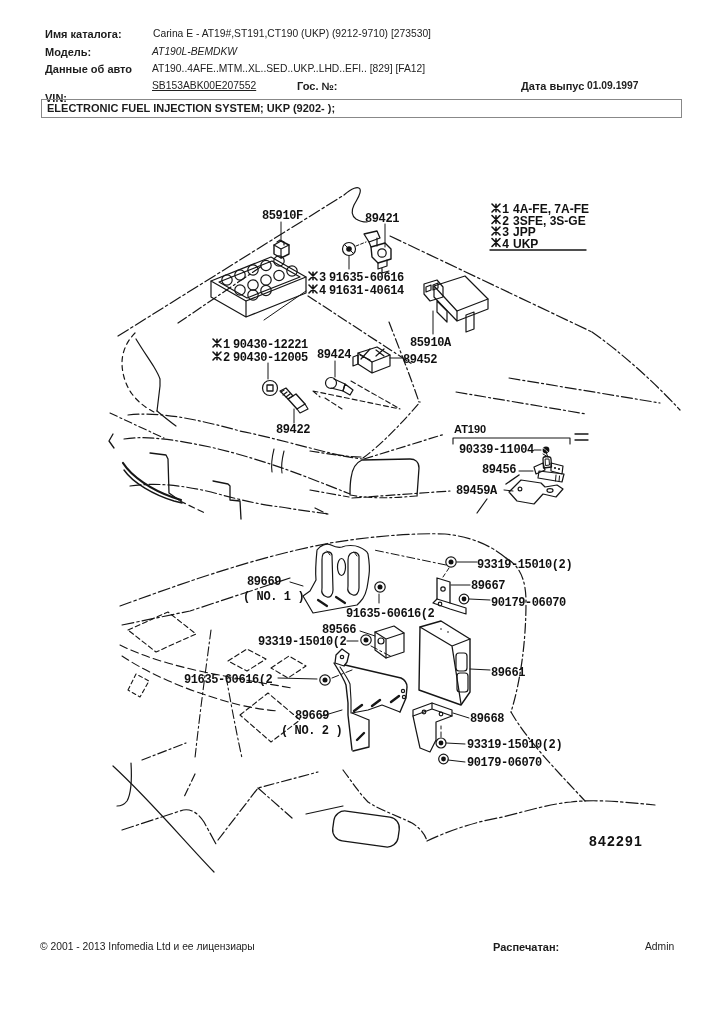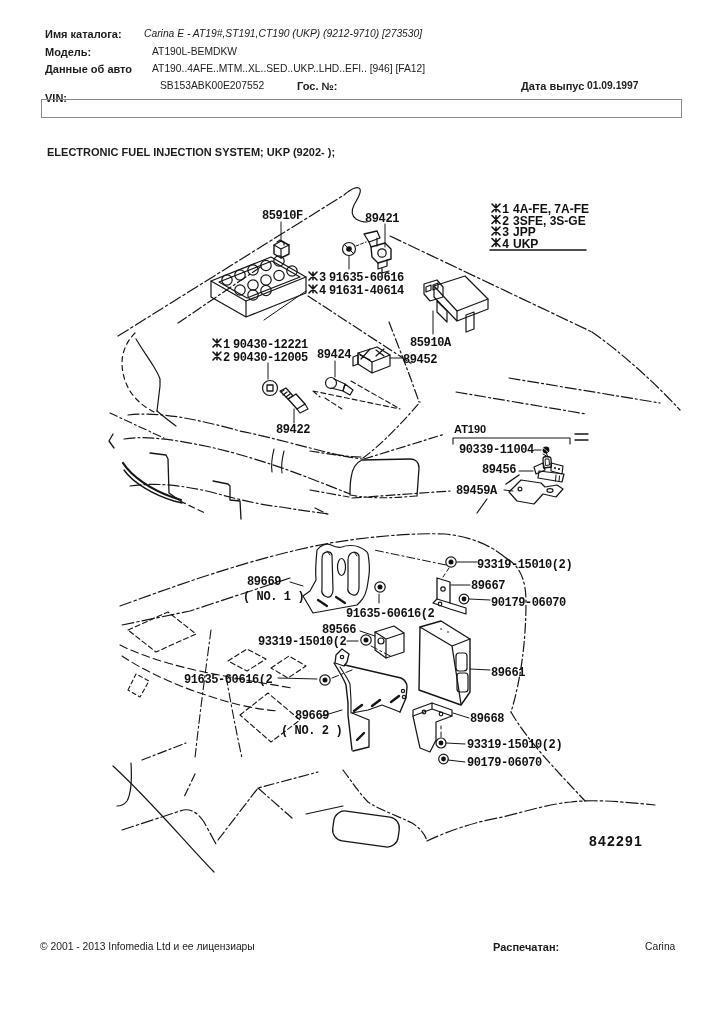--- a/index.html
+++ b/index.html
@@ -9,37 +9,37 @@
 #page{position:relative;width:604px;height:1024px;}
 svg text{fill:#111;stroke:none;}
 .m{font:bold 12px "Liberation Mono",monospace;letter-spacing:-0.4px;}
 .s{font:bold 12px "Liberation Sans",sans-serif;}
 </style>
 </head>
 <body>
 <div id="page">
 
 <div class="abs hl" style="left:45px;top:28px;">Имя каталога:</div>
-<div class="abs hv" style="left:144px;top:28px;font-style:italic;">Carina E - AT19#,ST191,CT190 (UKP) (9212-9710) [273530]</div>
+<div class="abs hv" style="left:153px;top:28px;">Carina E - AT19#,ST191,CT190 (UKP) (9212-9710) [273530]</div>
 
 <div class="abs hl" style="left:45px;top:46px;">Модель:</div>
-<div class="abs hv" style="left:152px;top:46px;">AT190L-BEMDKW</div>
+<div class="abs hv" style="left:152px;top:46px;font-style:italic;">AT190L-BEMDKW</div>
 
 <div class="abs hl" style="left:45px;top:63px;">Данные об авто</div>
-<div class="abs hv" style="left:152px;top:63px;">AT190..4AFE..MTM..XL..SED..UKP..LHD..EFI.. [946] [FA12]</div>
+<div class="abs hv" style="left:152px;top:63px;">AT190..4AFE..MTM..XL..SED..UKP..LHD..EFI.. [829] [FA12]</div>
 
 <div class="abs hl" style="left:45px;top:92px;">VIN:</div>
-<div class="abs hv" style="left:160px;top:80px;">SB153ABK00E207552</div>
+<div class="abs hv" style="left:152px;top:80px;text-decoration:underline;">SB153ABK00E207552</div>
 <div class="abs hl" style="left:297px;top:80px;">Гос. №:</div>
 
 <div class="abs hl" style="left:521px;top:80px;">Дата выпус</div>
 <div class="abs hv" style="left:587px;top:80px;font-weight:bold;">01.09.1997</div>
 
 <div class="abs" style="left:41px;top:99px;width:639px;height:17px;border:1px solid #888;"></div>
-<div class="abs hl" style="left:47px;top:102px;margin-top:44px;">ELECTRONIC FUEL INJECTION SYSTEM; UKP (9202- );</div>
+<div class="abs hl" style="left:47px;top:102px;">ELECTRONIC FUEL INJECTION SYSTEM; UKP (9202- );</div>
 
 <svg class="abs" style="left:0;top:0;" width="724" height="1024" viewBox="0 0 724 1024" fill="none" stroke="#161616" stroke-width="1.2" stroke-linecap="round" stroke-linejoin="round">
 <defs>
 <g id="refmark" stroke="#111" stroke-width="1.6">
   <path d="M0,0 L8,8 M8,0 L0,8 M4,0.2 L4,2.2 M4,5.8 L4,7.8"></path>
 </g>
 </defs>
 
 <path d="M118,336 L344,195" stroke-dasharray="12 3 2.5 3"></path>
 
@@ -436,14 +436,14 @@
 </g>
 <path d="M448,760 L465,762" stroke-width="1"></path>
 <text class="m" x="467" y="766">90179-06070</text>
 
 <text x="589" y="846" style="font:bold 14px 'Liberation Sans',sans-serif;letter-spacing:1.2px;">842291</text>
 </svg>
 
 <div class="abs hv" style="left:40px;top:941px;">© 2001 - 2013 Infomedia Ltd и ее лицензиары</div>
 
 <div class="abs hl" style="left:493px;top:941px;">Распечатан:</div>
-<div class="abs hv" style="left:645px;top:941px;">Carina</div>
+<div class="abs hv" style="left:645px;top:941px;">Admin</div>
 </div>
 
 </body></html>

